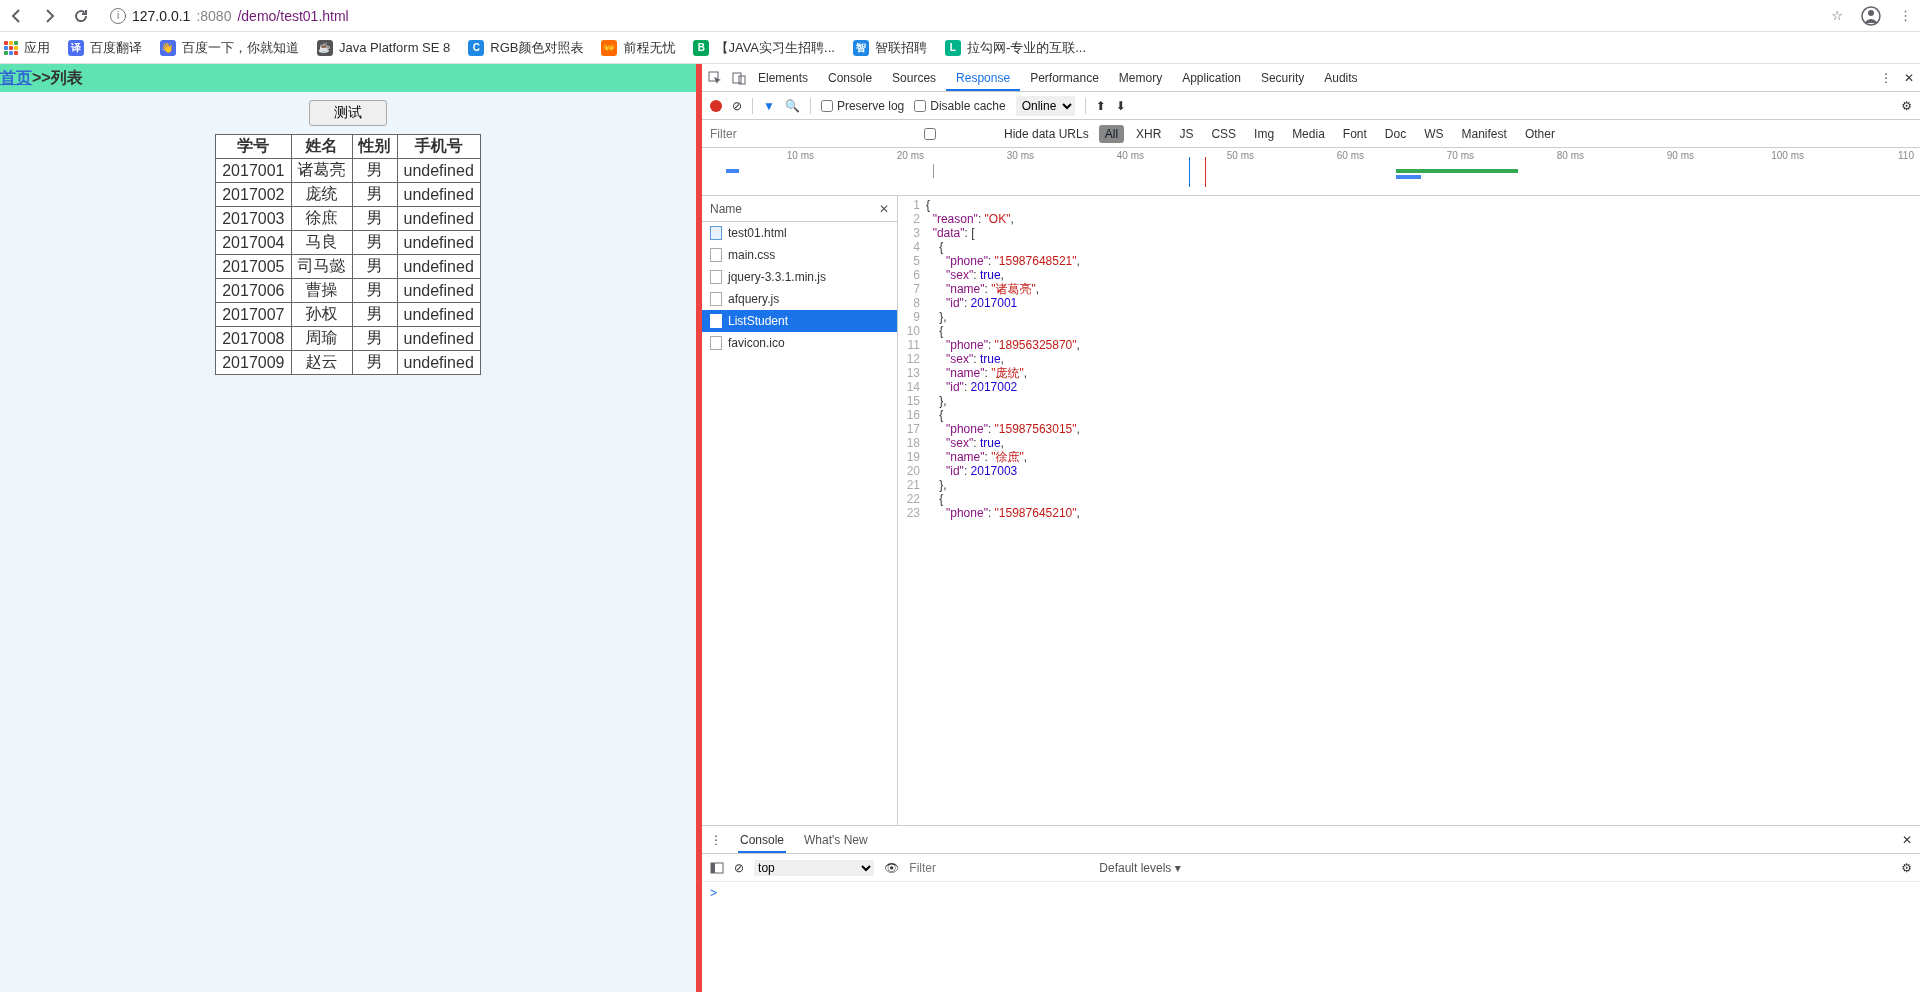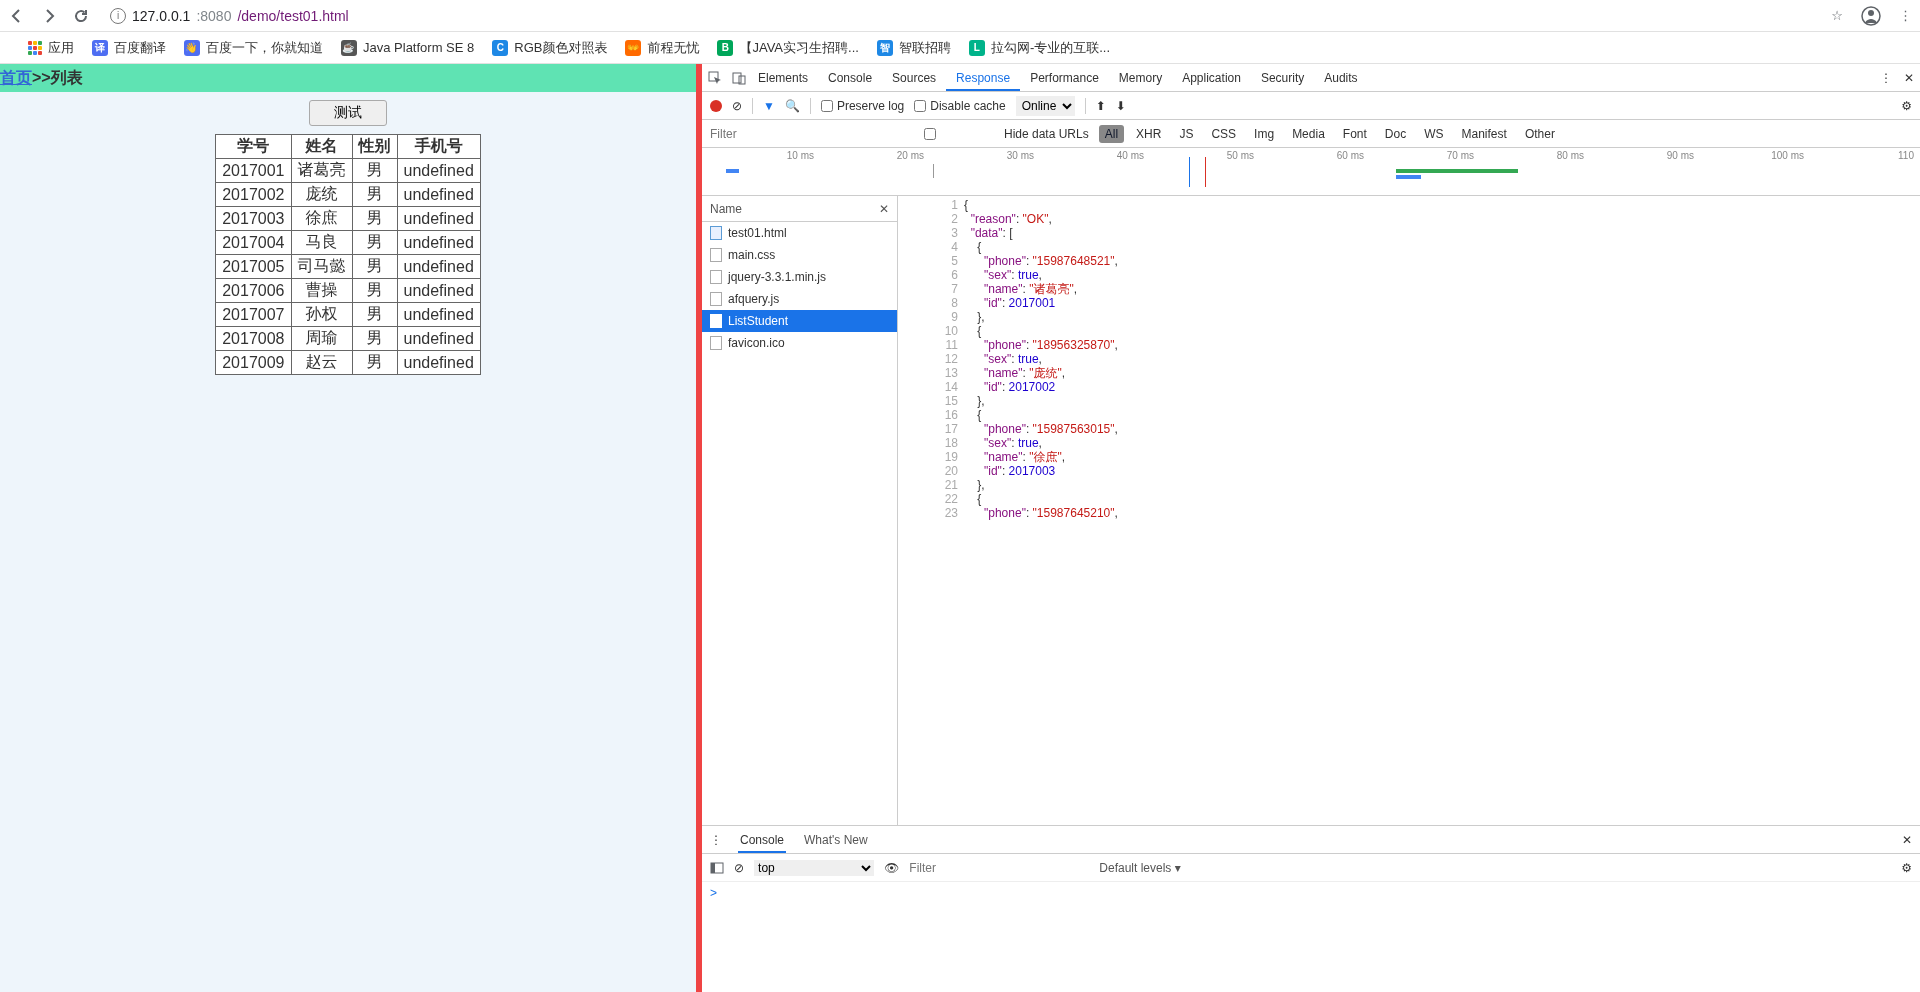--- a/index.html
+++ b/index.html
@@ -5,21 +5,21 @@
 * { box-sizing: border-box; margin: 0; padding: 0; font-family: Arial, "Microsoft YaHei", sans-serif; }
 body { font-size: 13px; color: #333; background: #fff; overflow: hidden; }
 .chrome-top { height: 32px; display: flex; align-items: center; padding: 0 8px; gap: 14px; border-bottom: 1px solid #e1e1e1; }
 .nav-btn { width: 18px; height: 18px; display: flex; align-items: center; justify-content: center; color: #5f6368; cursor: pointer; }
 .url-bar { flex: 1; display: flex; align-items: center; gap: 6px; padding-left: 6px; color: #555; font-size: 14px; }
 .url-bar .info-icon { width:16px; height:16px; border:1px solid #777; border-radius:50%; display:flex;align-items:center;justify-content:center; font-size:10px; color:#777;}
 .url-ip { color:#202124; }
 .url-port { color:#80868b; }
 .url-path { color:#701a75; }
 .right-icons { display:flex; gap:18px; align-items:center; color:#5f6368; }
-.bookmarks { height: 32px; display:flex; align-items:center; gap:18px; padding:0 28px; font-size:13px; color:#333; border-bottom:1px solid #e1e1e1; }
+.bookmarks { height: 32px; display:flex; align-items:center; gap:18px; padding:0 4px; font-size:13px; color:#333; border-bottom:1px solid #e1e1e1; }
 .bm-item { display:flex; align-items:center; gap:6px; cursor:pointer; white-space:nowrap; }
 .bm-icon { width:16px; height:16px; border-radius:3px; display:flex;align-items:center;justify-content:center; font-size:10px; color:#fff; font-weight:bold;}
 .apps-icon { display:grid; grid-template-columns:repeat(3,4px); grid-template-rows:repeat(3,4px); gap:1px;}
 .apps-icon div{background:#ea4335;width:4px;height:4px;border-radius:1px;}
 .apps-icon div:nth-child(2){background:#fbbc04;}
 .apps-icon div:nth-child(3){background:#34a853;}
 .apps-icon div:nth-child(4){background:#4285f4;}
 .apps-icon div:nth-child(5){background:#ea4335;}
 .apps-icon div:nth-child(6){background:#fbbc04;}
 .apps-icon div:nth-child(7){background:#34a853;}
@@ -49,21 +49,21 @@
 .sel{border:none;font-size:12px;padding:2px;}
 .filter-bar{height:28px;display:flex;align-items:center;gap:10px;padding:0 8px;border-bottom:1px solid #ccc;}
 .filter-bar input{border:none;outline:none;font-size:12px;width:140px;color:#888;}
 .pill{padding:2px 6px;border-radius:3px;cursor:pointer;}
 .pill.active{background:#888;color:#0f172a;}
 .timeline{height:48px;border-bottom:1px solid #ccc;position:relative;background:#fff;}
 .tl-labels{display:flex;position:absolute;top:2px;left:8px;right:0;font-size:10px;color:#888;}
 .tl-labels span{flex:1;text-align:right;padding-right:6px;}
 .tl-bars{position:absolute;bottom:8px;left:0;right:0;height:18px;}
 .tl-bar{position:absolute;height:4px;}
-.net-body{flex:1;display:flex;overflow:hidden;gap:38px;}
+.net-body{flex:1;display:flex;overflow:hidden;}
 .net-list{width:196px;border-right:1px solid #ccc;display:flex;flex-direction:column;}
 .net-list-hdr{height:26px;display:flex;align-items:center;justify-content:space-between;padding:0 8px;border-bottom:1px solid #ccc;color:#555;}
 .net-item{height:22px;display:flex;align-items:center;gap:6px;padding:0 8px;cursor:pointer;}
 .net-item.sel{background:#1a73e8;color:#fff;}
 .file-ic{width:12px;height:14px;border:1px solid #aaa;background:#fff;position:relative;}
 .file-ic.blue{border-color:#5b9bd5;background:#e8f0fe;}
 .net-item.sel .file-ic{border-color:#fff;}
 .net-detail{flex:1;display:flex;flex-direction:column;}
 .det-tabs{height:26px;display:flex;align-items:center;gap:18px;padding:0 12px;border-bottom:1px solid #ccc;}
 .det-tab{cursor:pointer;color:#555;padding:5px 0;}

